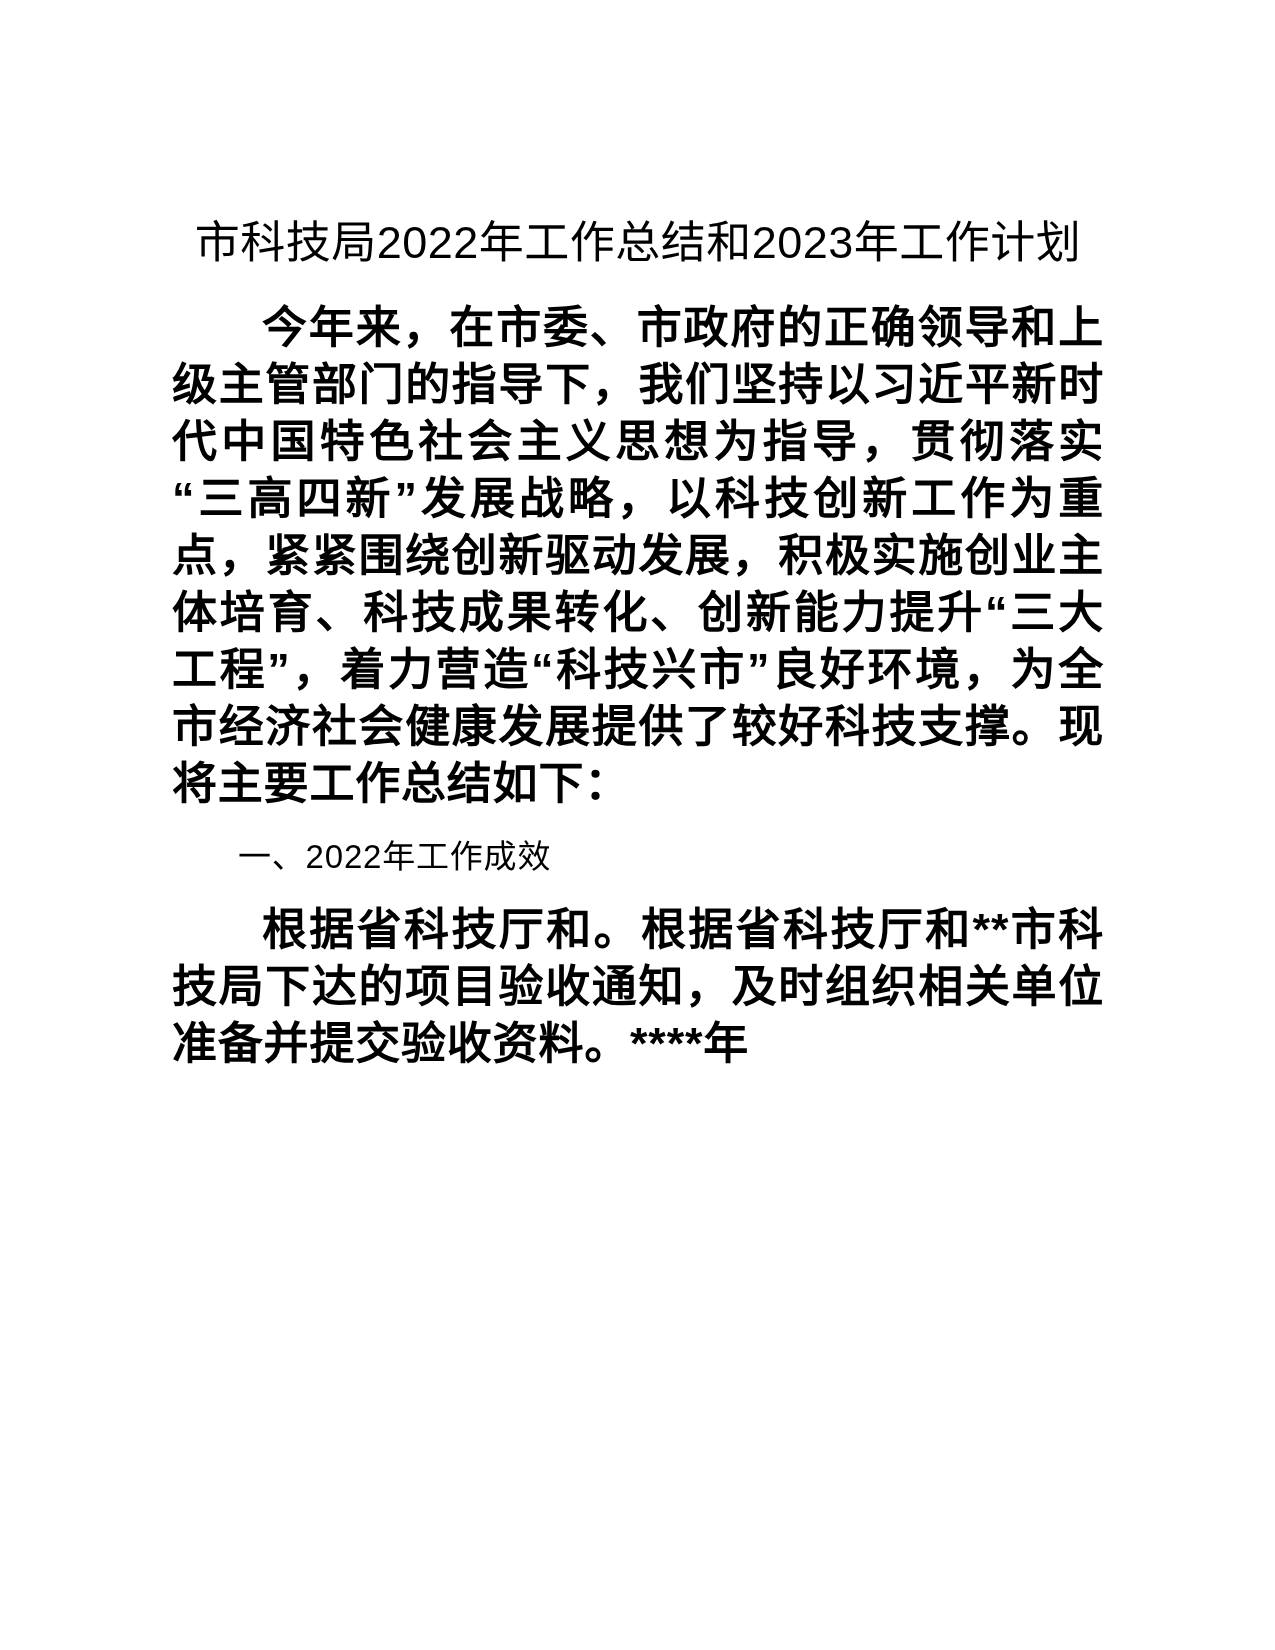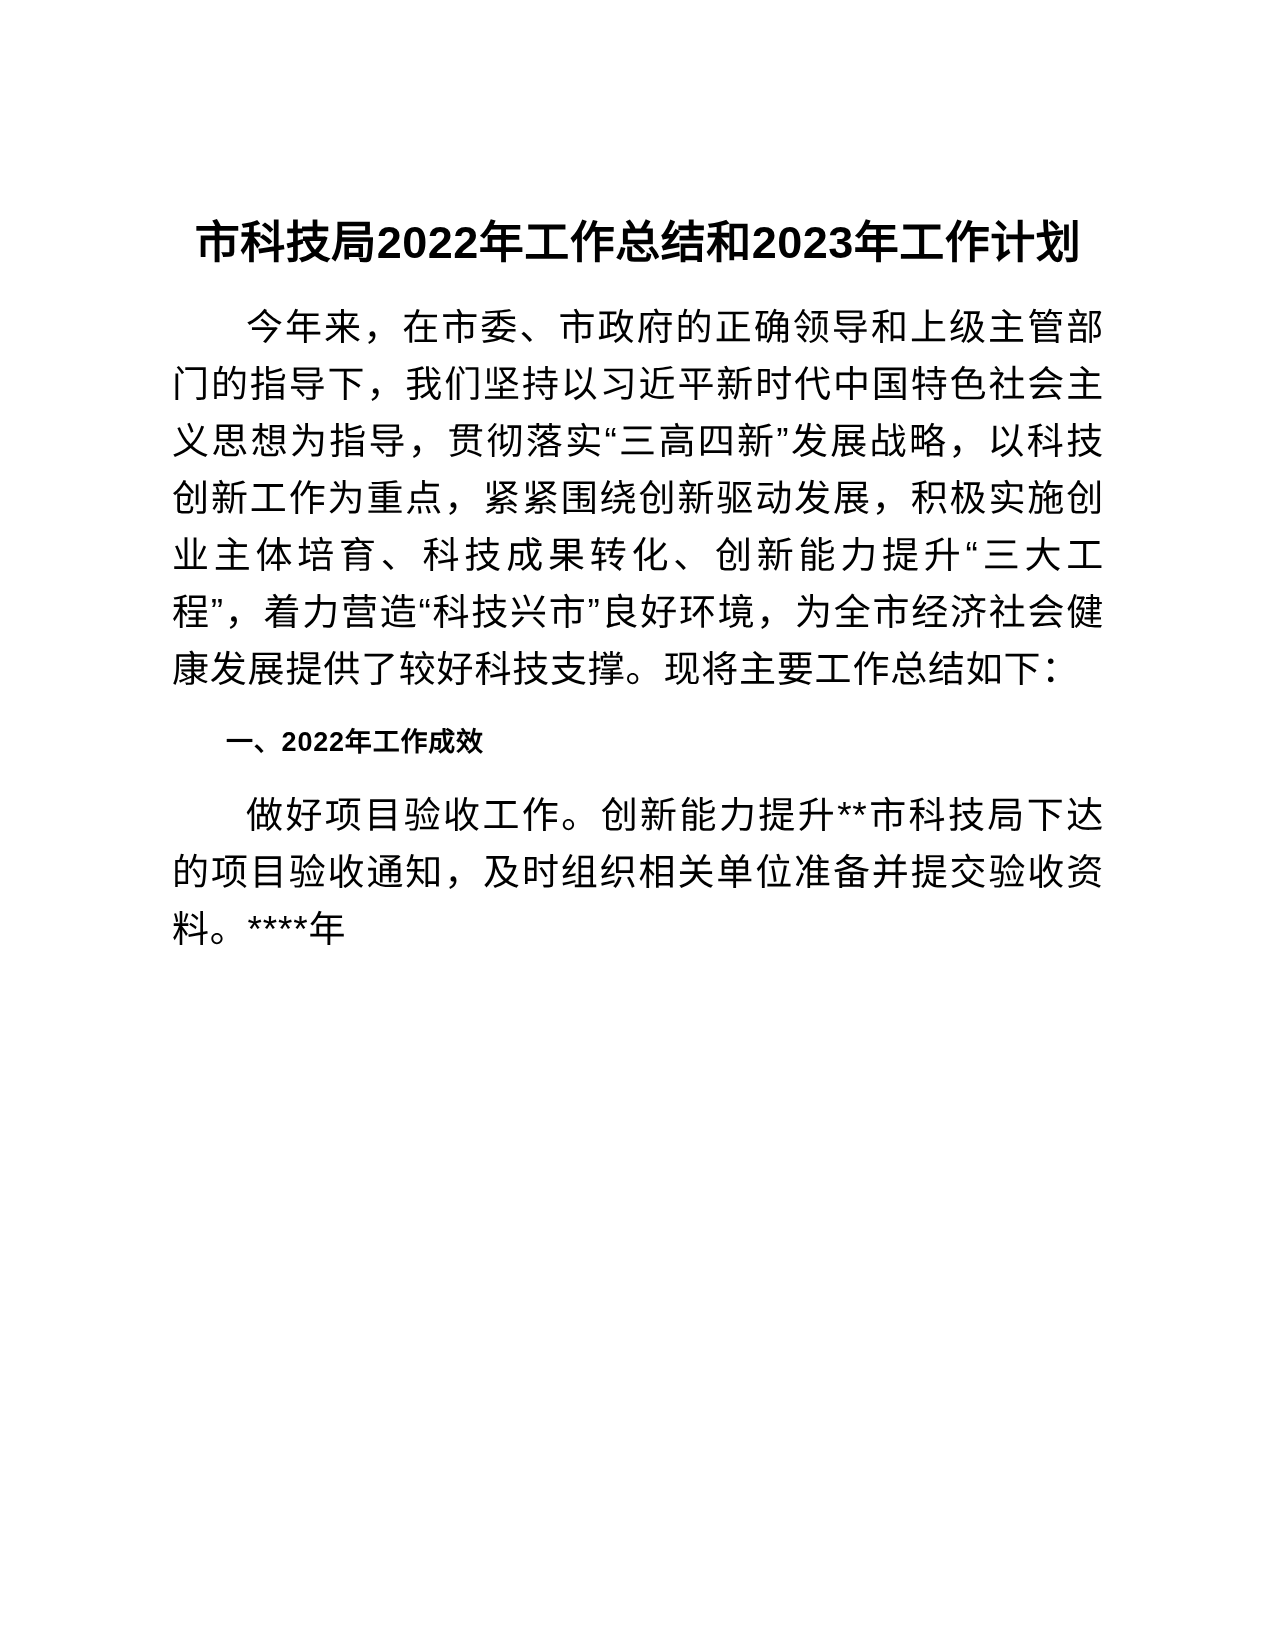--- a/index.html
+++ b/index.html
@@ -22,55 +22,55 @@
     box-sizing: border-box;
   }
   .content {
     box-sizing: border-box;
     padding-top: 212px;
     margin-left: 172px;
     width: 932px;
   }
   .doc-title {
     font-size: 45px;
-    font-weight: 700;
+    font-weight: 400;
     line-height: 62px;
     text-align: center;
     margin: 0 0 25px 0;
     letter-spacing: 0.5px;
     white-space: nowrap;
   }
   .para {
-    font-size: 37px;
-    font-weight: 400;
+    font-size: 45px;
+    font-weight: 700;
     line-height: 57px;
     margin: 0 0 16px 0;
     text-indent: 2em;
     text-align: justify;
     text-align-last: left;
     text-justify: inter-character;
     letter-spacing: 0.8px;
     word-break: break-all;
   }
   .section-heading {
-    font-size: 27px;
-    font-weight: 700;
+    font-size: 33px;
+    font-weight: 400;
     line-height: 57px;
     margin: 0 0 16px 0;
     text-indent: 2em;
     letter-spacing: 0.8px;
   }
 </style>
 </head>
 <body>
 
 <div class="page">
   <div class="content">
     <h1 class="doc-title">市科技局2022年工作总结和2023年工作计划</h1>
 
     <p class="para">今年来，在市委、市政府的正确领导和上级主管部门的指导下，我们坚持以习近平新时代中国特色社会主义思想为指导，贯彻落实“三高四新”发展战略，以科技创新工作为重点，紧紧围绕创新驱动发展，积极实施创业主体培育、科技成果转化、创新能力提升“三大工程”，着力营造“科技兴市”良好环境，为全市经济社会健康发展提供了较好科技支撑。现将主要工作总结如下：</p>
 
     <h2 class="section-heading">一、2022年工作成效</h2>
 
 
-    <p class="para">做好项目验收工作。创新能力提升**市科技局下达的项目验收通知，及时组织相关单位准备并提交验收资料。****年</p>
+    <p class="para">根据省科技厅和。根据省科技厅和**市科技局下达的项目验收通知，及时组织相关单位准备并提交验收资料。****年</p>
   </div>
 </div>
 
 </body></html>

